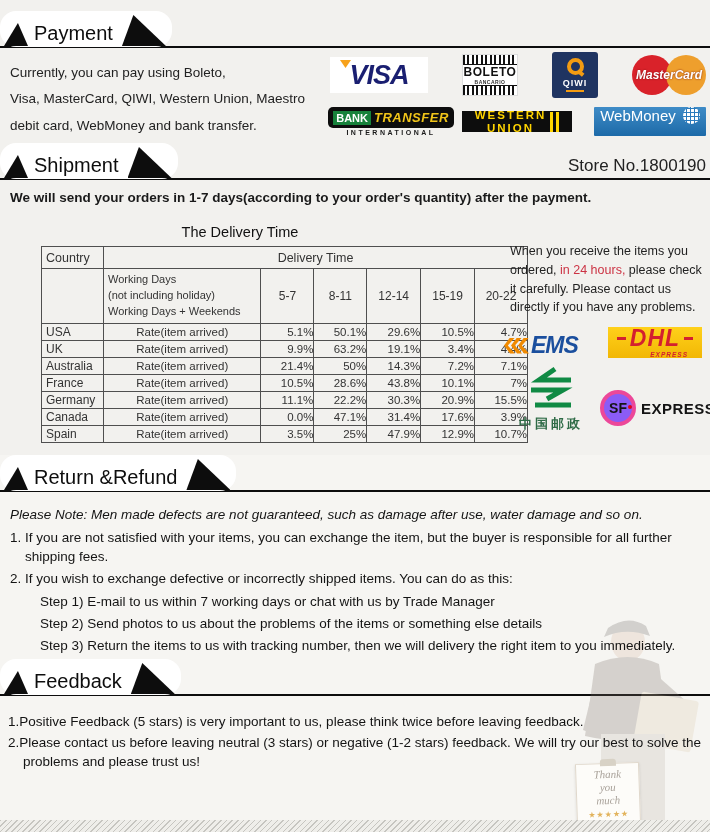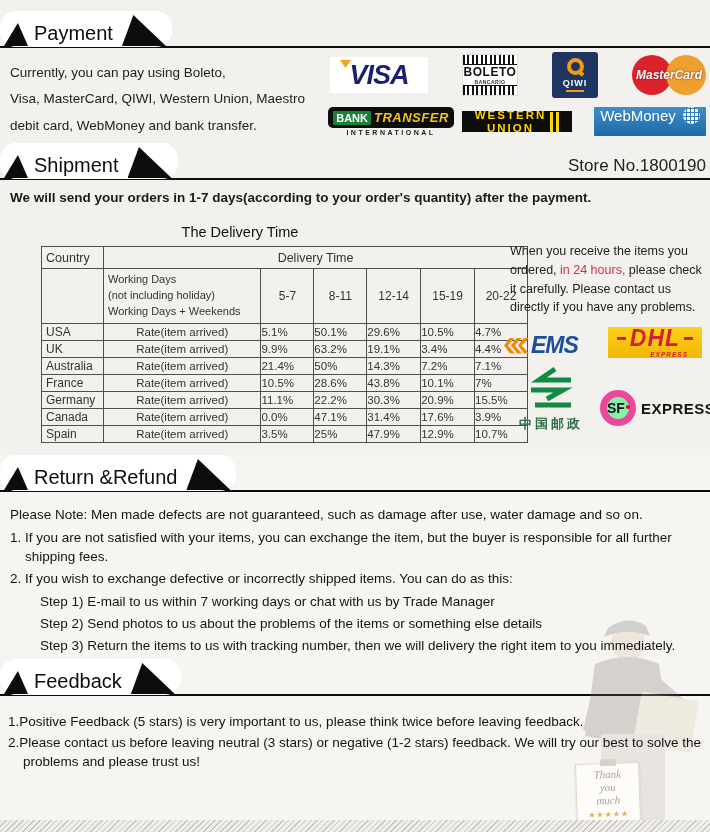--- a/index.html
+++ b/index.html
@@ -68,48 +68,48 @@
   .ship-intro { position:absolute; top:190px; left:10px; font-size:13.5px; color:#1a1a1a;font-weight:bold; }
   .dt-title { position:absolute; top:224px; left:10px; width:460px; text-align:center; font-size:14.5px; color:#111; }
   table.dt { position:absolute; top:246px; left:21px; width:487px; border-collapse:collapse; background:transparent;margin-left:20px; }
   table.dt td { border:1px solid #4f4f4f; color:#333; }
   .td-country-h { font-size:12.5px; padding:2px 4px; height:22px; }
   .td-dt-h { font-size:12.5px; text-align:center; }
   .td-wd { font-size:11px; line-height:1.45; padding:3px 4px; height:50px; }
   .td-day { font-size:12px; text-align:center; }
   .td-country { font-size:12px; padding:1px 4px; height:17px; }
   .td-rate-lbl { font-size:11.5px; text-align:center; }
-  .td-rate { font-size:11.5px; text-align:left; }
+  .td-rate { font-size:11.5px; text-align:right; }
 
   .ship-notice { position:absolute; top:242px; left:510px; width:197px; font-size:12.5px; line-height:1.5; color:#222; }
   .red { color:#cc3344; }
 
   .lg-ems { position:absolute; top:332px; left:508px; display:flex; align-items:center; }
   .ems-chv { display:flex; margin-right:2px; }
   .ems-chv i { display:block; width:11px; height:16px; background:#f18a00; clip-path:polygon(100% 0,35% 50%,100% 100%,55% 100%,0 50%,55% 0); margin-left:-4px; }
   .ems-txt { font-size:23px; font-weight:bold; font-style:italic; color:#1b4f9e; letter-spacing:-1px; }
 
   .lg-dhl { position:absolute; top:327px; left:608px; width:94px; height:31px; background:linear-gradient(#ffd11a,#f2b705); display:flex; flex-direction:column; align-items:center; justify-content:center; }
   .dhl-row { display:flex; align-items:center; gap:4px; }
   .dhl-row i { display:block; width:9px; height:3px; background:#d3202f; }
   .dhl-txt { color:#d3202f; font-weight:bold; font-style:italic; font-size:23px; letter-spacing:1px; line-height:1; }
   .dhl-sub { color:#d3202f; font-style:italic; font-weight:bold; font-size:6.5px; letter-spacing:1px; margin-top:1px; align-self:flex-end; padding-right:14px; }
 
   .lg-cp { position:absolute; top:366px; left:516px; width:70px; text-align:center; }
   .cp-text { margin-top:3px; font-size:13px; font-weight:bold; color:#2e6b46; letter-spacing:3px; white-space:nowrap; }
 
   .lg-sf { position:absolute; top:390px; left:600px; display:flex; align-items:center; gap:5px; }
-  .sf-ring { width:36px; height:36px; border:7px solid #ec4899; border-radius:50%; background:#86efac; display:flex; align-items:center; }
+  .sf-ring { width:36px; height:36px; border:4px solid #ec4899; border-radius:50%; background:#8b5cf6; display:flex; align-items:center; justify-content:center; }
   .sf-txt { font-size:14px; font-weight:bold; color:#141414; position:relative; }
   .sf-txt::after { content:""; position:absolute; right:-5px; top:5px; width:4px; height:4px; border-radius:50%; background:#e60012; }
   .sf-sub { font-size:15px; font-weight:bold; color:#141414; letter-spacing:.5px; }
 
   
   .return-body { position:absolute; top:505px; left:10px; right:6px; font-size:13.5px; line-height:1.42; color:#141414; z-index:2; }
-  .return-body .note { margin-bottom:4px; }
+  .return-body .note { margin-bottom:4px;font-style:italic; }
   .hang { padding-left:15px; text-indent:-15px; margin-bottom:3px; }
   .steps { padding-left:30px; }
   .steps div { margin-bottom:3px; }
 
   .feedback-body { position:absolute; top:712px; left:8px; right:6px; font-size:13.5px; line-height:1.42; color:#141414; z-index:2; }
   .feedback-body .fb2 { margin-top:2px; }
 
   
   .delivery-man { position:absolute; top:612px; right:0; width:165px; height:212px; opacity:.26; z-index:1; }
   .clipboard { position:absolute; top:763px; left:576px; width:64px; height:62px; background:#fdfcf9; border:1px solid #e0d8cc; box-shadow:0 1px 3px rgba(0,0,0,.12); transform:rotate(-2deg); text-align:center; z-index:3; padding-top:4px; }

